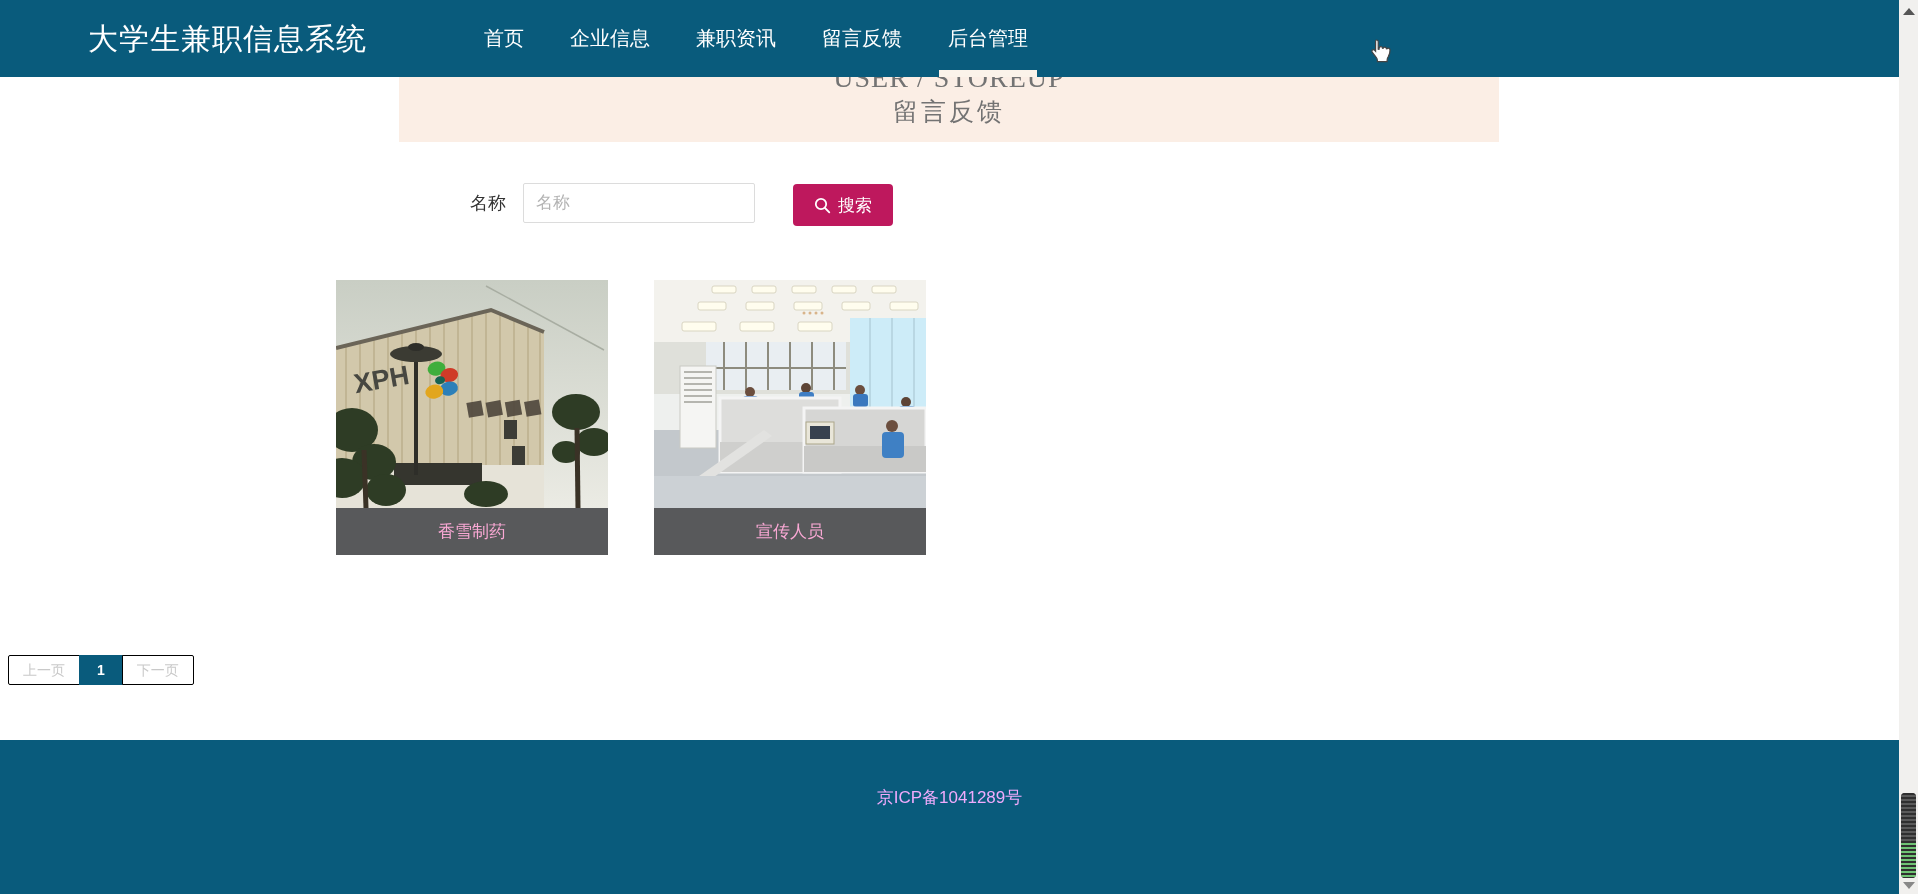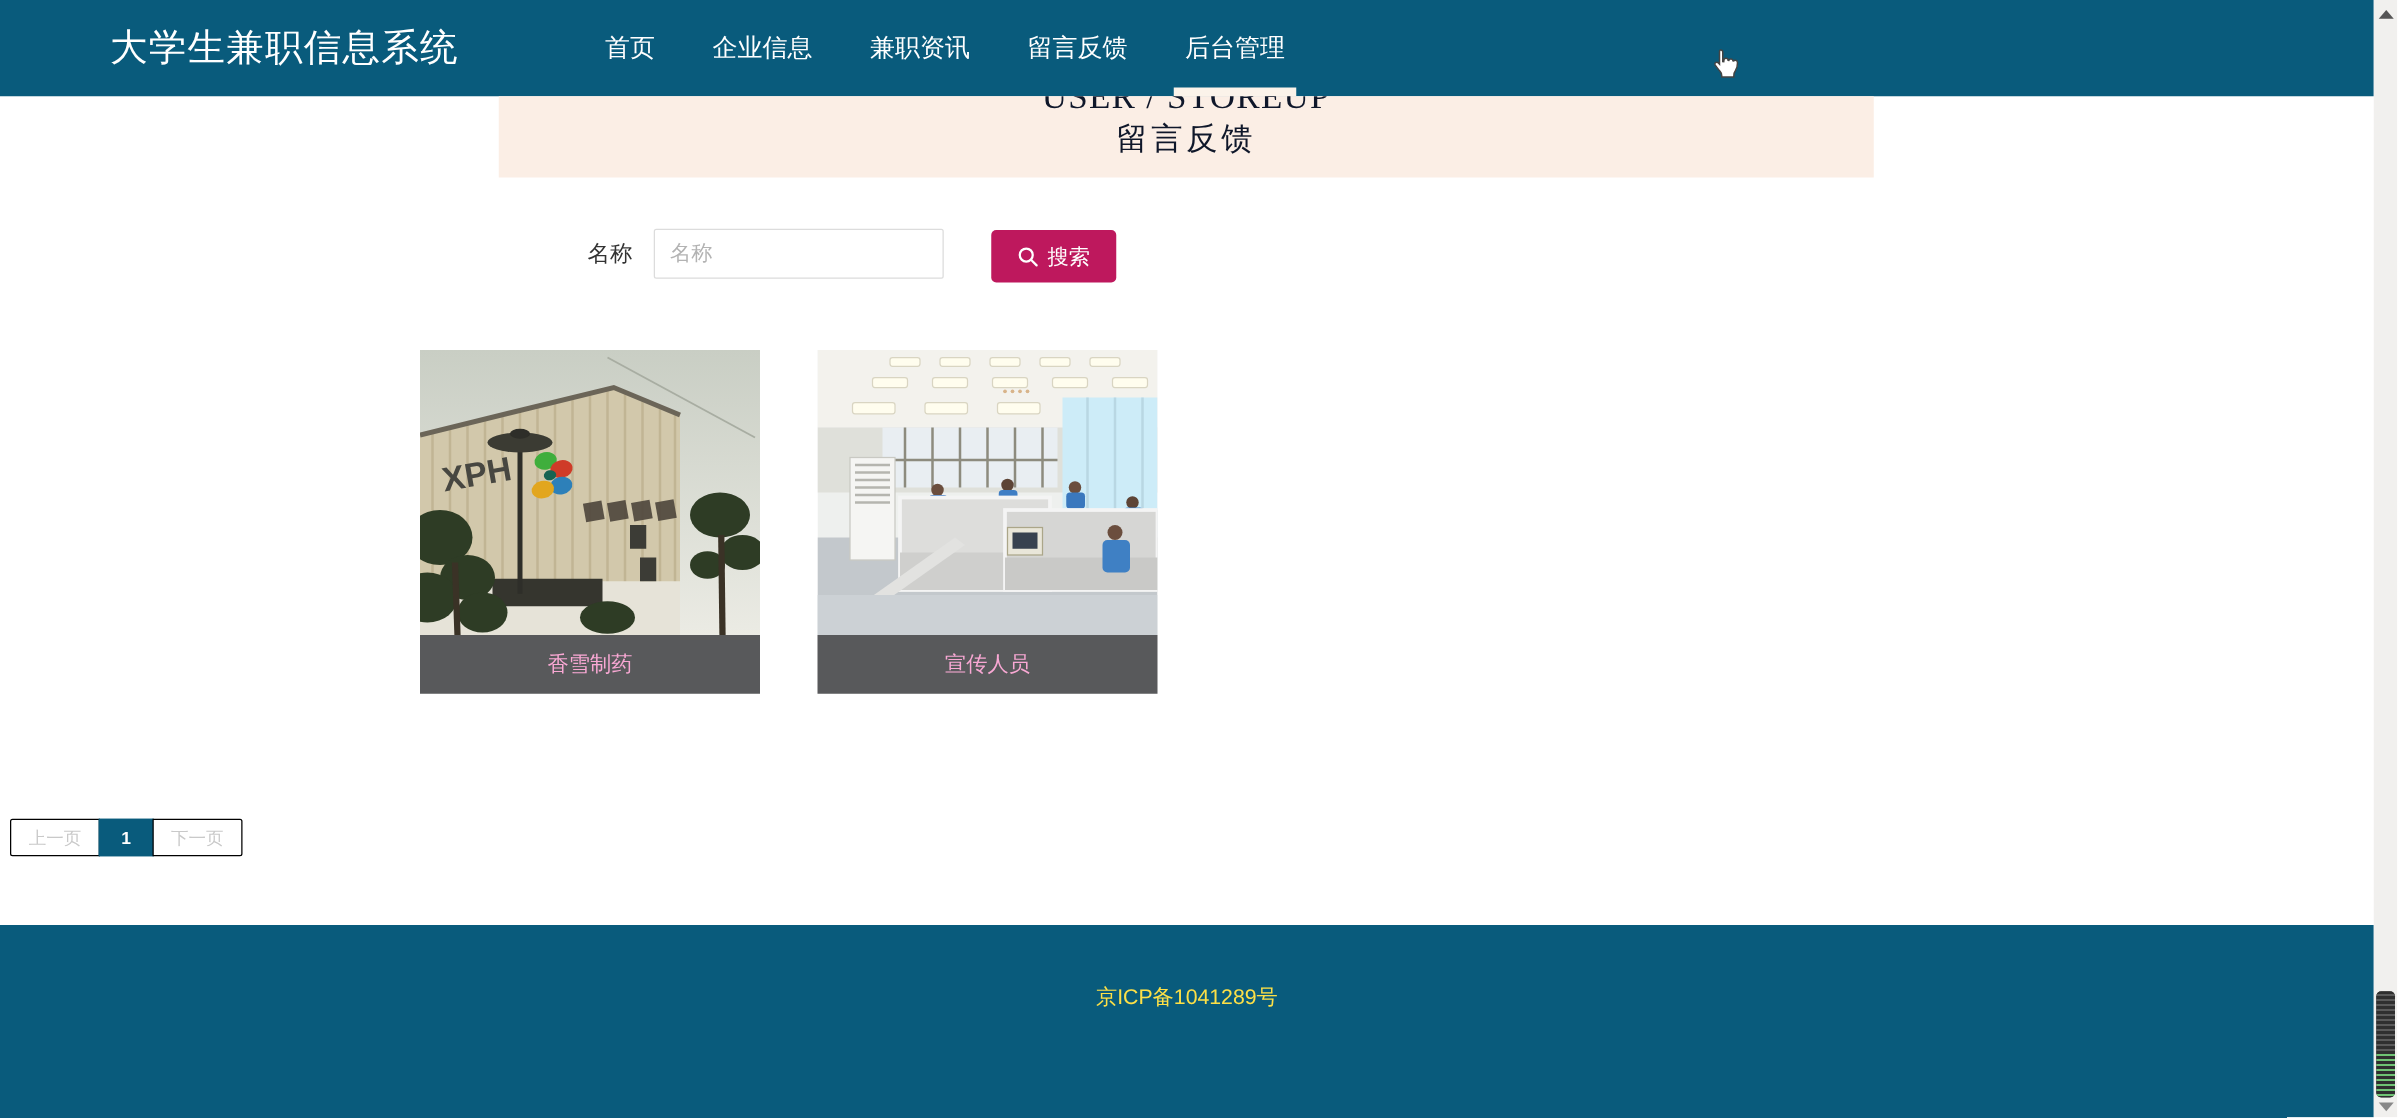--- a/index.html
+++ b/index.html
@@ -13,21 +13,21 @@
   .nav { position:absolute; left:475px; top:0; height:77px; display:flex; gap:28px; list-style:none; }
   .nav li { position:relative; display:flex; align-items:center; height:77px; padding:0 9px;
             color:#fff; font-size:20px; white-space:nowrap; cursor:pointer; }
   .nav li.active::after { content:""; position:absolute; left:0; right:0; bottom:0; height:7px; background:#fbf3ea; }
 
   
   .cursor { position:absolute; left:1368px; top:38px; z-index:50; pointer-events:none; }
 
   
   .banner { position:absolute; left:399px; top:77px; width:1100px; height:65px;
-            background:#fbeee5; overflow:hidden; text-align:center; color:#0f172a; }
+            background:#fbeee5; overflow:hidden; text-align:center; color:#737373; }
   .banner-en { font-family:"Liberation Serif","DejaVu Serif",serif; font-size:28px; line-height:34px;
                margin-top:-16px; letter-spacing:1px; }
   .banner-cn { font-family:"Liberation Serif","DejaVu Serif",serif; font-size:25px; line-height:34px;
                letter-spacing:3px; }
 
   
   .search-label { position:absolute; left:470px; top:183px; height:40px; line-height:40px;
                   font-size:18px; color:#333; }
   .search-input { position:absolute; left:523px; top:183px; width:232px; height:40px;
                   border:1px solid #dcdcdc; border-radius:2px; padding:0 12px; font-size:17px; color:#333;
@@ -49,21 +49,21 @@
   .pagination { position:absolute; left:8px; top:655px; display:flex; font-size:14px; }
   .page-btn { height:30px; line-height:28px; padding:0 14px; background:#fff;
               border:1px solid #000000; color:#c9c9c9; cursor:pointer; }
   .page-btn + .page-btn { margin-left:-1px; }
   .page-btn:first-child { border-radius:2px 0 0 2px; }
   .page-btn:last-child { border-radius:0 2px 2px 0; }
   .page-current { background:#095b7c; border-color:#095b7c; color:#fff; font-weight:bold; padding:0 17px; }
 
   
   .footer { position:absolute; left:0; top:740px; width:1899px; height:154px; background:#095b7c; }
-  .footer-text { padding-top:46px; text-align:center; color:#fde047; font-size:17px; }
+  .footer-text { padding-top:46px; text-align:center; color:#f0abfc; font-size:17px; }
 
   
   .scrollbar { position:absolute; left:1899px; top:0; width:19px; height:894px; background:#f1f0ee; }
   .sb-arrow { position:absolute; left:50%; transform:translateX(-50%); width:0; height:0; cursor:pointer; }
   .sb-up { top:8px; border-left:6px solid transparent; border-right:6px solid transparent;
            border-bottom:7px solid #555; }
   .sb-down { bottom:5px; border-left:6px solid transparent; border-right:6px solid transparent;
              border-top:7px solid #888; }
   .sb-thumb { position:absolute; left:2px; top:793px; width:15px; height:85px; border-radius:4px;
               overflow:hidden; background:#383838; cursor:pointer; }

